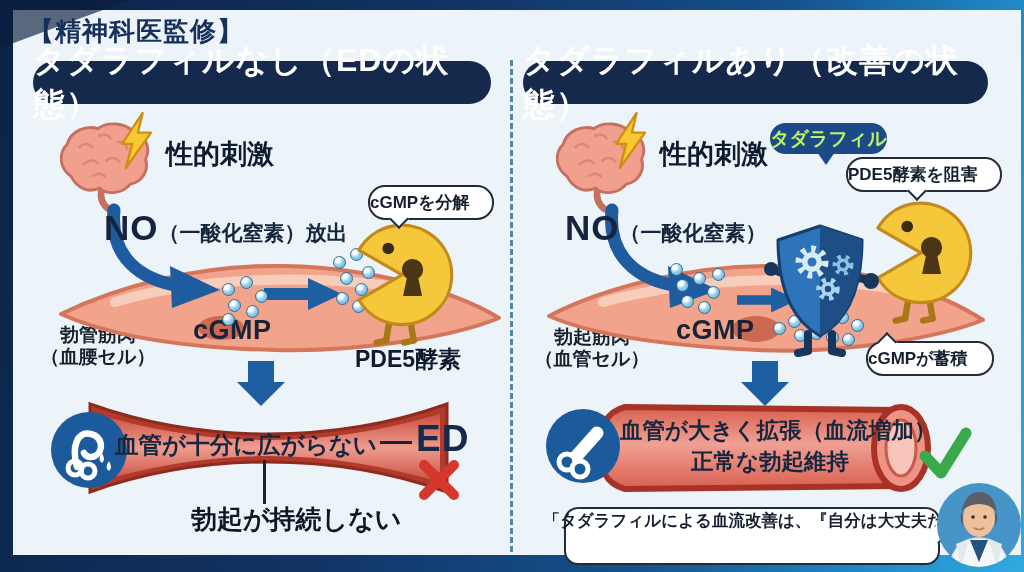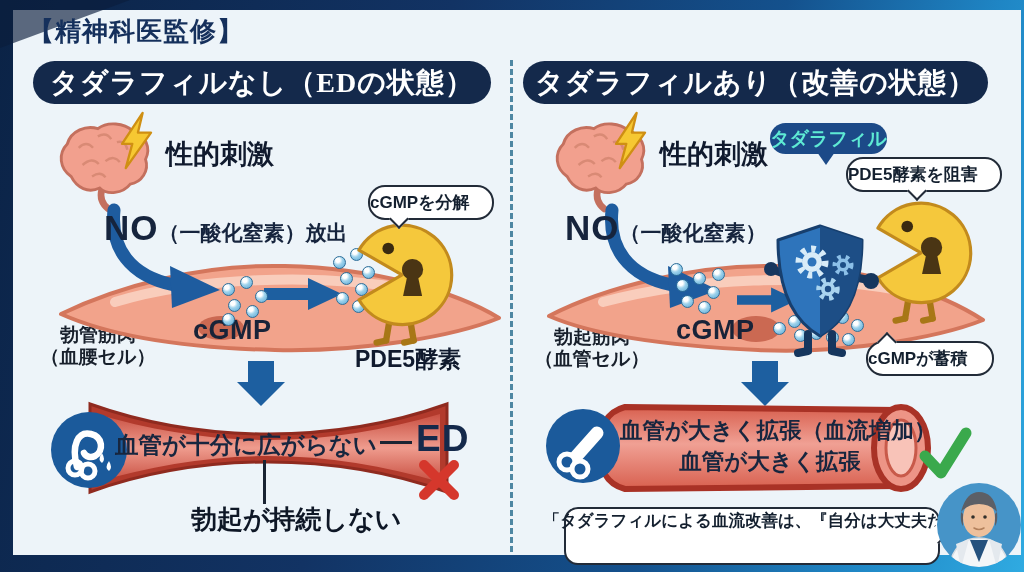--- a/index.html
+++ b/index.html
@@ -7,41 +7,41 @@
     position:relative;width:1024px;height:572px;overflow:hidden;
     font-family:"Liberation Sans","DejaVu Sans",sans-serif;
     background:linear-gradient(105deg,#0b2346 0%,#123364 38%,#14518d 66%,#1f86c5 84%,#31aee4 100%);
     padding-left:17px;
   }
   .abs{position:absolute;}
   .panel{position:absolute;left:13px;top:10px;right:20px;bottom:17px;background:#edf4f9;}
   .corner-tl{position:absolute;left:0;top:0;width:130px;height:48px;background:#0a1d3c;opacity:.65;
     clip-path:polygon(0 0,100% 0,0 100%);}
   .hdr{left:28px;top:14px;font-size:26px;font-weight:bold;color:#15305c;letter-spacing:1px;}
-  .pill{height:43px;border-radius:23px;background:#14294b;color:#fff;font-weight:bold;font-size:28px;
-    display:flex;align-items:center;justify-content:center;letter-spacing:1px;font-family:Liberation Serif, serif;}
+  .pill{height:43px;border-radius:23px;background:#14294b;color:#fff;font-weight:bold;font-size:32px;
+    display:flex;align-items:center;justify-content:center;letter-spacing:1px;}
   .divider{left:510px;top:60px;height:492px;width:0;border-left:3px dashed #4e87a3;}
   .txt{color:#101a2e;font-weight:bold;white-space:nowrap;}
   .no-row{display:flex;align-items:baseline;color:#16243d;font-weight:bold;}
   .no-big{font-size:35px;letter-spacing:1px;}
   .no-small{font-size:21px;}
   .mlabel{width:128px;text-align:center;font-size:19px;line-height:22px;font-weight:bold;color:#18202c;white-space:nowrap;}
   .cgmp{font-size:27px;font-weight:bold;color:#182338;letter-spacing:.5px;}
   .dot{position:absolute;width:13px;height:13px;border-radius:50%;
     background:radial-gradient(circle at 35% 30%,#ffffff 0 20%,#9fd3ec 45%,#59a6d4 100%);
     border:1.5px solid #2e6f9a;box-sizing:border-box;z-index:6;}
   .bubble{position:absolute;background:#fff;border:2.5px solid #222b38;border-radius:17px;
     display:flex;align-items:center;justify-content:flex-start;font-weight:bold;color:#14202f;z-index:20;white-space:nowrap;}
   .tail-down{position:absolute;bottom:-8px;width:12px;height:12px;background:#fff;
     border-right:2.5px solid #222b38;border-bottom:2.5px solid #222b38;transform:rotate(45deg);}
   .tail-up{position:absolute;top:-8px;width:12px;height:12px;background:#fff;
     border-left:2.5px solid #222b38;border-top:2.5px solid #222b38;transform:rotate(45deg);}
   .tail-right{position:absolute;right:-8px;top:17px;width:13px;height:13px;background:#fff;
     border-top:2.5px solid #222b38;border-right:2.5px solid #222b38;transform:rotate(45deg);}
-  .badge{position:absolute;background:#1c4a88;border-radius:17px;color:#5eead4;font-weight:bold;
+  .badge{position:absolute;background:#1c4a88;border-radius:17px;color:#bef264;font-weight:bold;
     display:flex;align-items:center;justify-content:center;z-index:20;white-space:nowrap;}
   .badge-tail{position:absolute;width:0;height:0;border-left:9px solid transparent;
     border-right:9px solid transparent;border-top:13px solid #1c4a88;z-index:20;}
   .vtext{color:#17263f;font-weight:bold;text-align:center;white-space:nowrap;z-index:12;}
   .line{background:#1a2433;z-index:11;}
   .ed{font-size:37px;font-weight:bold;color:#14294b;letter-spacing:1px;}
   .result{font-size:26px;font-weight:bold;color:#0e1726;white-space:nowrap;margin-left:31px;}
   .quote{left:564px;top:507px;width:372px;height:54px;border-radius:14px;flex-direction:column;
     font-size:16.5px;line-height:23px;}
   svg{display:block;overflow:visible;}
@@ -287,21 +287,21 @@
         <stop offset="0" stop-color="#d8604f"></stop>
           <stop offset=".45" stop-color="#f0a094"></stop>
           <stop offset="1" stop-color="#d8604f"></stop>
       </linearGradient>
     </defs>
     <path d="M32,5 L305,8 L305,84 L32,87 C12,82 6,64 6,46 C6,28 12,10 32,5 Z" fill="url(#lum2)" stroke="#a93226" stroke-width="6" stroke-linejoin="round"></path>
     <ellipse cx="308" cy="46" rx="27" ry="41" fill="#ed9486" stroke="#a93226" stroke-width="6"></ellipse>
     <ellipse cx="308" cy="46" rx="15" ry="28" fill="#f8c3b8" stroke="#c85a4a" stroke-width="3"></ellipse>
   </svg>
   <div class="abs vtext" style="left:620px;top:415px;width:300px;font-size:22.5px;">血管が大きく拡張（血流増加）</div>
-  <div class="abs vtext" style="left:620px;top:446px;width:300px;font-size:22.5px;">血管が大きく拡張</div>
+  <div class="abs vtext" style="left:620px;top:446px;width:300px;font-size:22.5px;">正常な勃起維持</div>
 
   <svg class="abs" style="left:545px;top:408px;z-index:11;" width="77" height="77" viewBox="0 0 77 77">
     <circle cx="38" cy="38" r="37" fill="#1b5a9b"></circle>
     <line x1="28" y1="52" x2="52" y2="25" stroke="#fff" stroke-width="13" stroke-linecap="round"></line>
     <circle cx="22" cy="54" r="8" stroke="#fff" stroke-width="5" fill="#1b5a9b"></circle>
     <circle cx="35" cy="61" r="8" stroke="#fff" stroke-width="5" fill="#1b5a9b"></circle>
   </svg>
 
   <svg class="abs" style="left:920px;top:426px;z-index:12;" width="50" height="54" viewBox="0 0 50 54">
     <polyline points="5,30 21,47 46,7" fill="none" stroke="#3aa94c" stroke-width="11" stroke-linecap="round" stroke-linejoin="round"></polyline>

